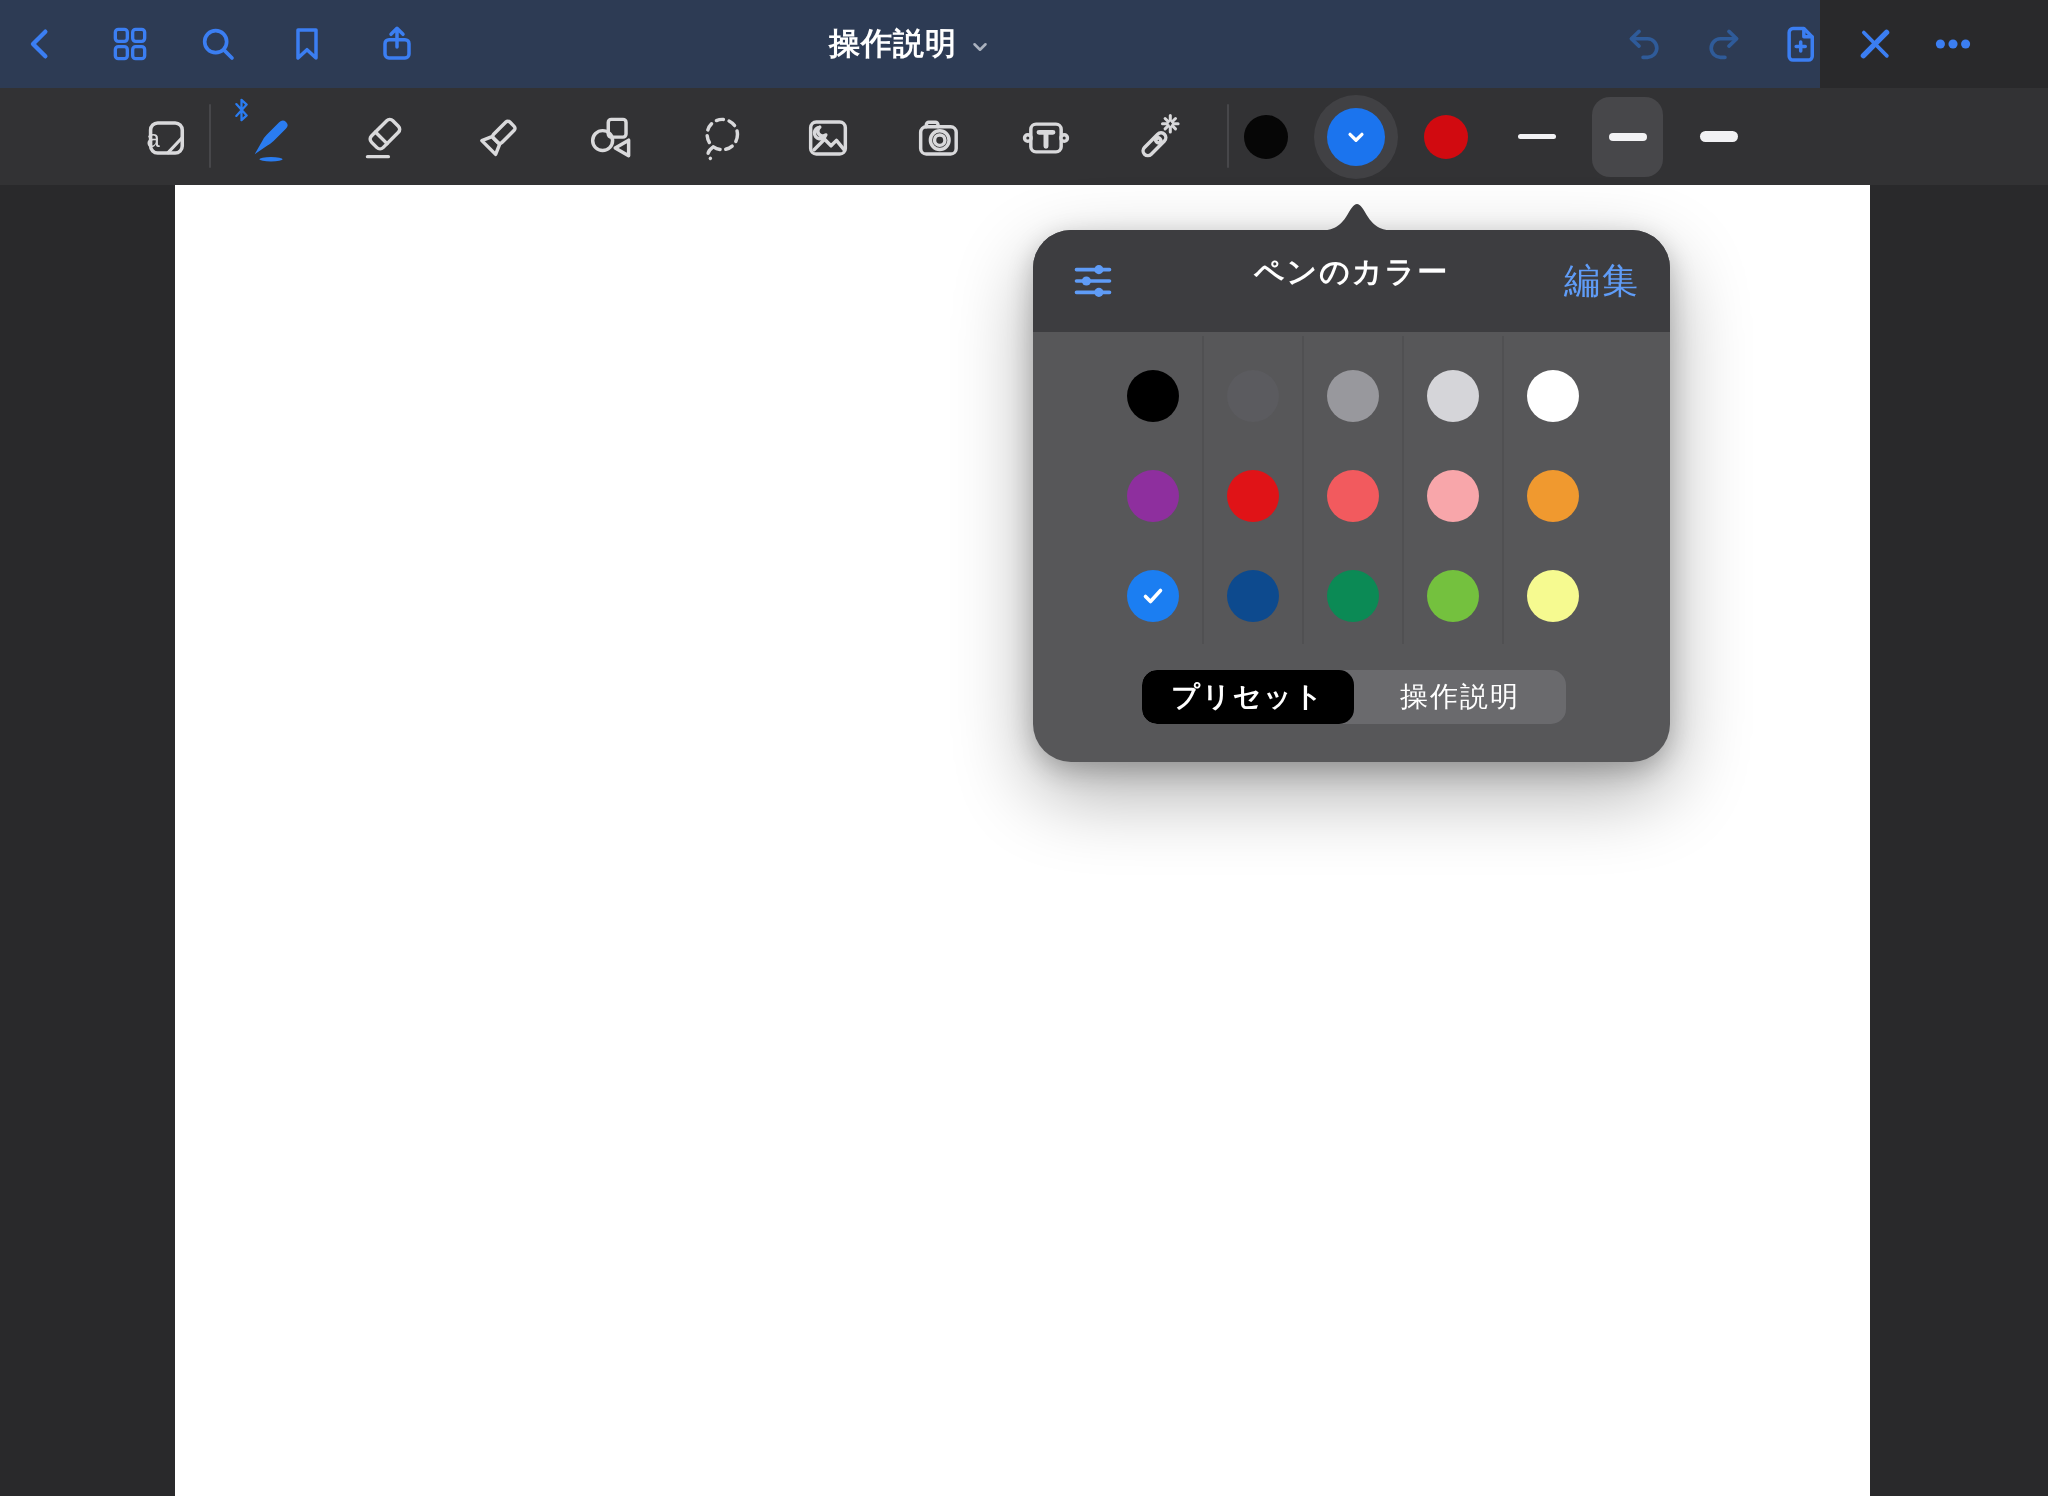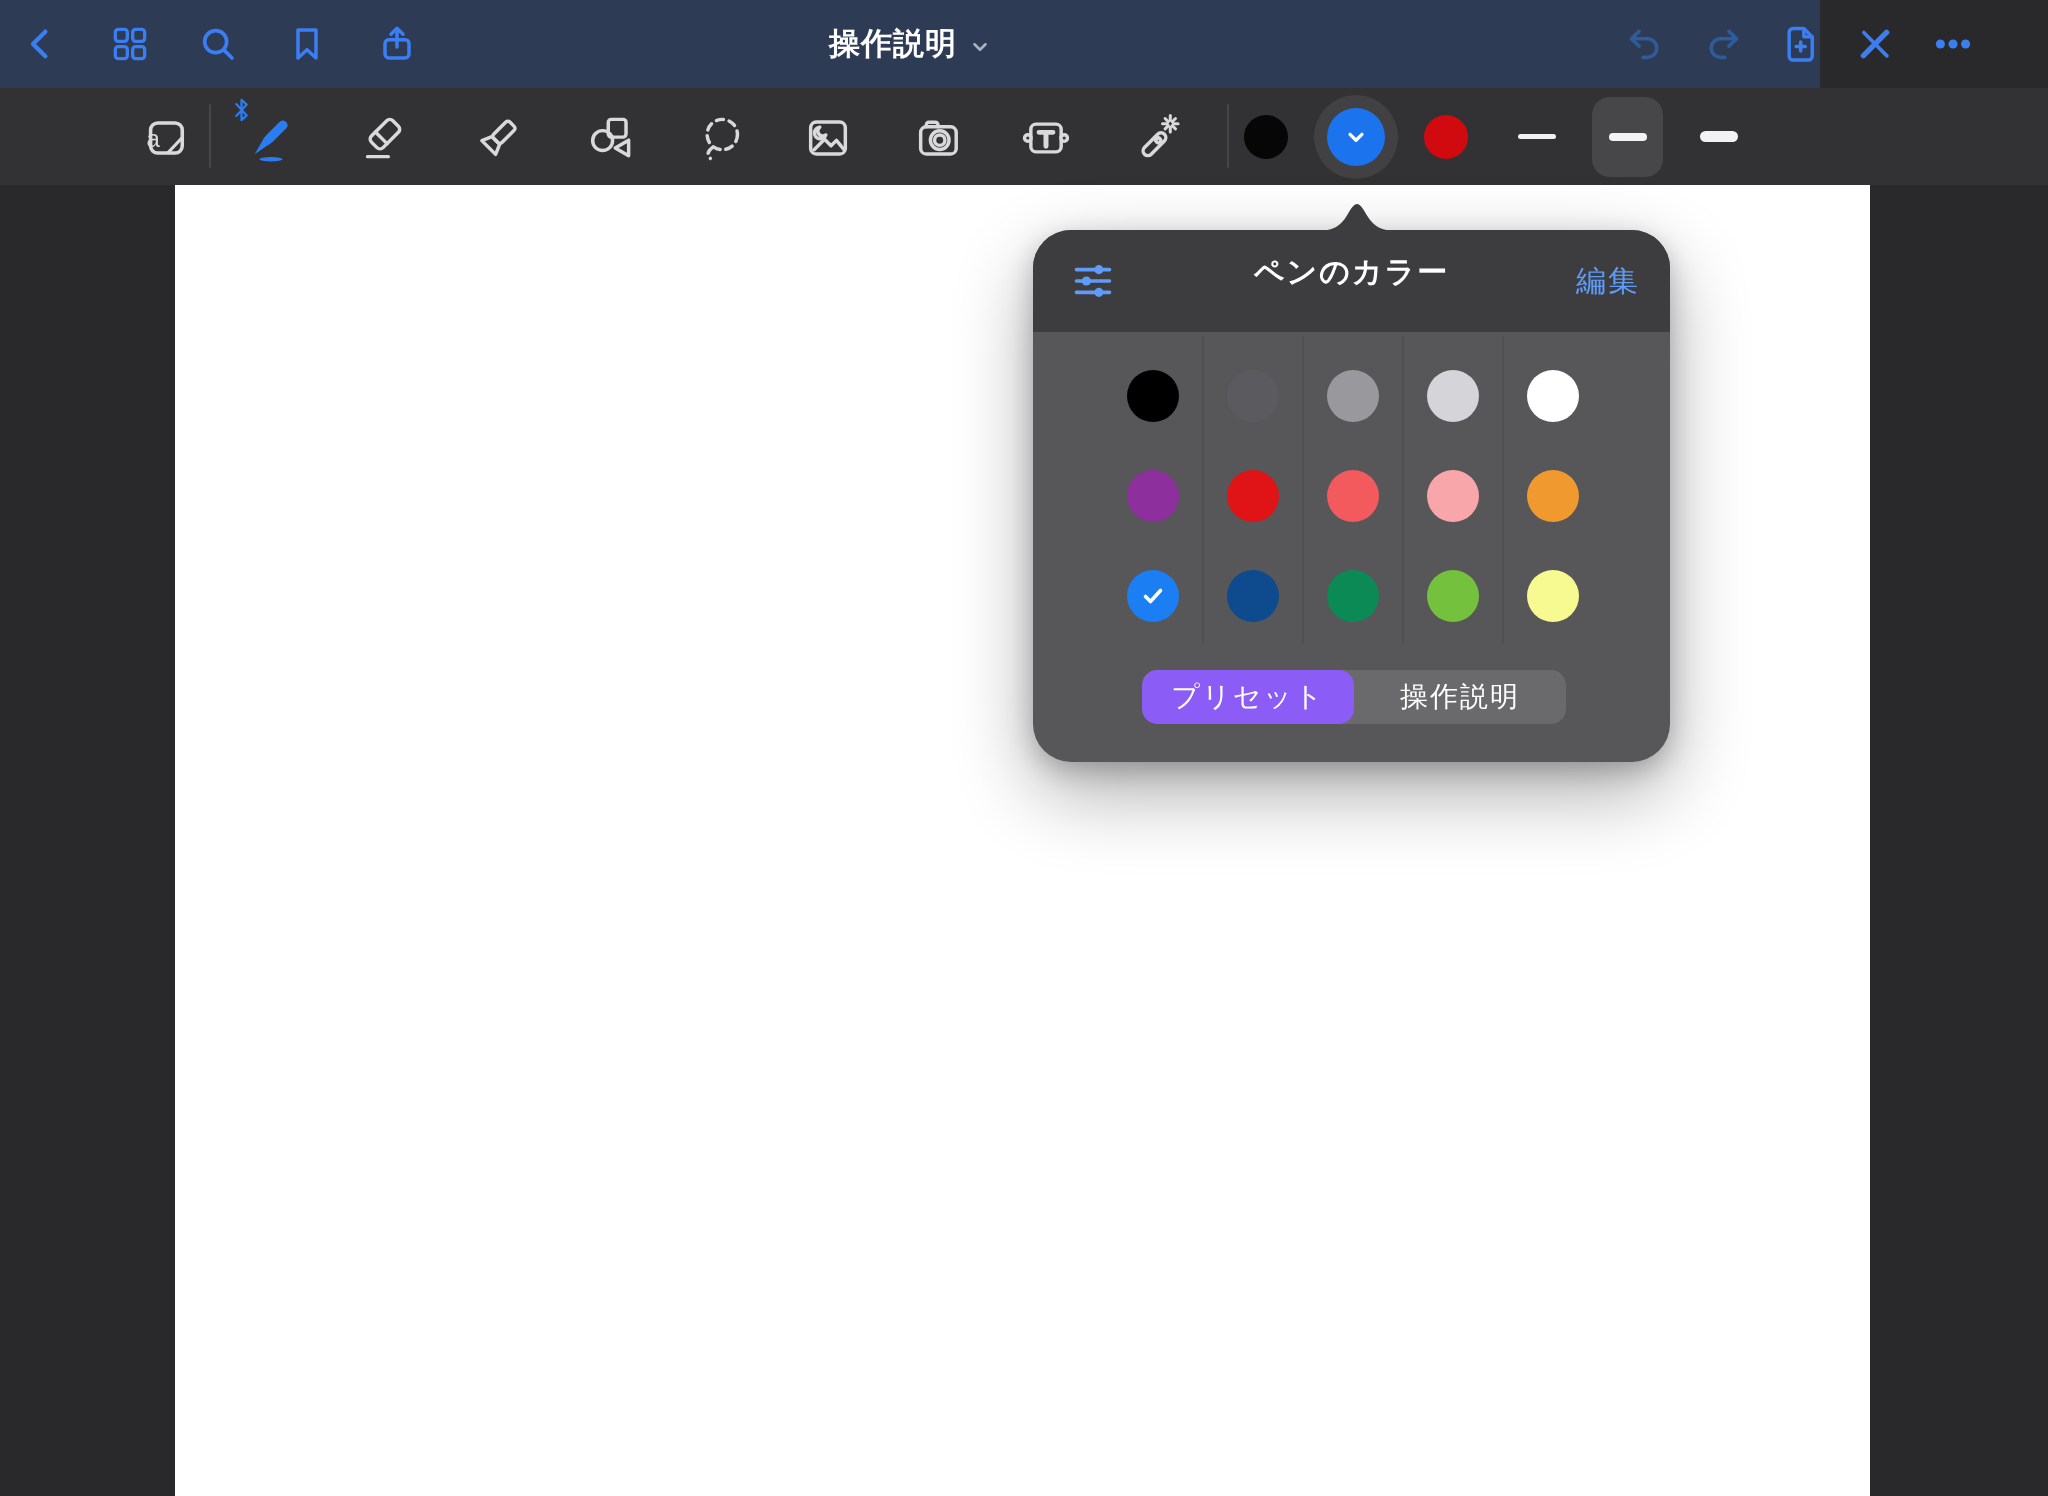--- a/index.html
+++ b/index.html
@@ -42,30 +42,30 @@
   
   .popup{position:absolute;left:1033px;top:230px;width:637px;height:532px;border-radius:38px;
     background:var(--popup-body,#575759);
     box-shadow:0 30px 80px rgba(0,0,0,.33),0 8px 26px rgba(0,0,0,.22)}
   .popup-arrow{position:absolute;left:279px;top:-27px}
   .popup-header{position:absolute;left:0;top:0;width:637px;height:102px;background:var(--popup-header,#3d3d40);
     border-radius:38px 38px 0 0}
   .popup-title{position:absolute;left:0;right:0;top:0;height:85px;display:flex;align-items:center;justify-content:center;
     color:#fff;font-size:30px;font-weight:700;letter-spacing:2px}
   .hdr-sliders{position:absolute;left:36px;top:27px;width:48px;height:48px;display:flex;align-items:center;justify-content:center;color:var(--accent,#5f9cf7)}
-  .edit-btn{position:absolute;right:30px;top:0;height:102px;display:flex;align-items:center;color:var(--accent,#5f9cf7);font-size:30px;letter-spacing:2px}
+  .edit-btn{position:absolute;right:30px;top:0;height:102px;display:flex;align-items:center;color:var(--accent,#5f9cf7);font-size:36px;letter-spacing:2px}
 
   .gsep{position:absolute;top:106px;height:308px;width:2px;background:rgba(0,0,0,.07)}
   .cgrid{position:absolute;left:70px;top:116px;display:grid;grid-template-columns:repeat(5,100px);grid-auto-rows:100px}
   .ccell{display:flex;align-items:center;justify-content:center}
   .pswatch{width:52px;height:52px;border-radius:50%;display:flex;align-items:center;justify-content:center}
 
   .segment{position:absolute;left:109px;top:440px;width:424px;height:54px;border-radius:15px;background:#6a6a6d;display:flex;overflow:hidden}
   .seg{flex:1;display:flex;align-items:center;justify-content:center;color:#fff;font-size:28px;letter-spacing:2px}
-  .seg.sel{background:#8b5cf6;border-radius:15px;font-weight:400}
+  .seg.sel{background:#000000;border-radius:15px;font-weight:700}
 </style>
 </head>
 <body style="--topbar-bg: #2d3b54; --icon-blue: #3b7ef2; --icon-dim: #2f5b99; --toolbar-bg: #323234; --tool-icon: #d9d9db; --pen-blue: #2a7cf0; --page-bg: #ffffff; --popup-header: #3d3d40; --popup-body: #575759; --accent: #5f9cf7;">
 
 <div class="topbar">
   <div class="nav-btn" style="left:19px">
     <span>
         <svg width="40" height="40" viewBox="0 0 24 24" fill="none" stroke="currentColor" stroke-width="2.6" stroke-linecap="round" stroke-linejoin="round">
           <path d="M14.6 4.6 L7.2 12 l7.4 7.4"></path>
         </svg>

